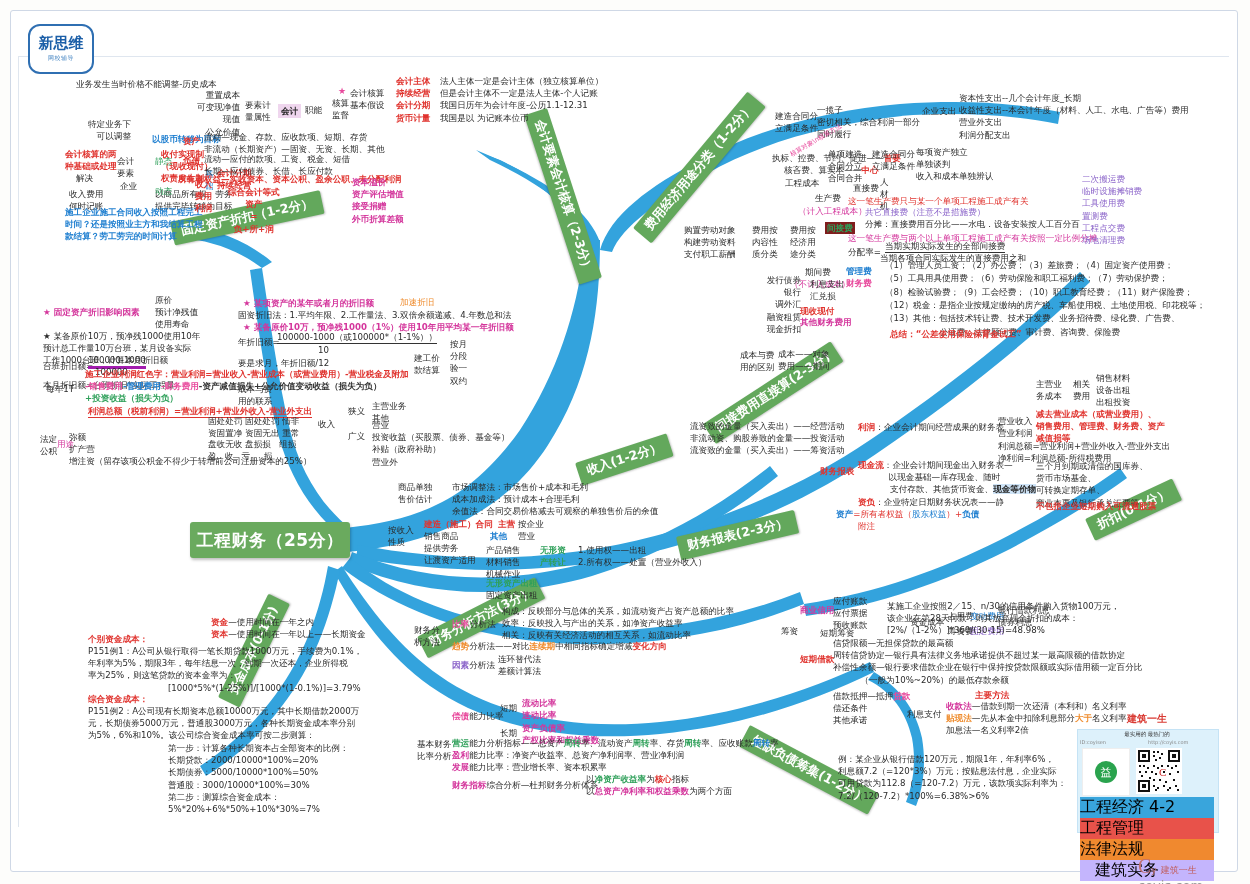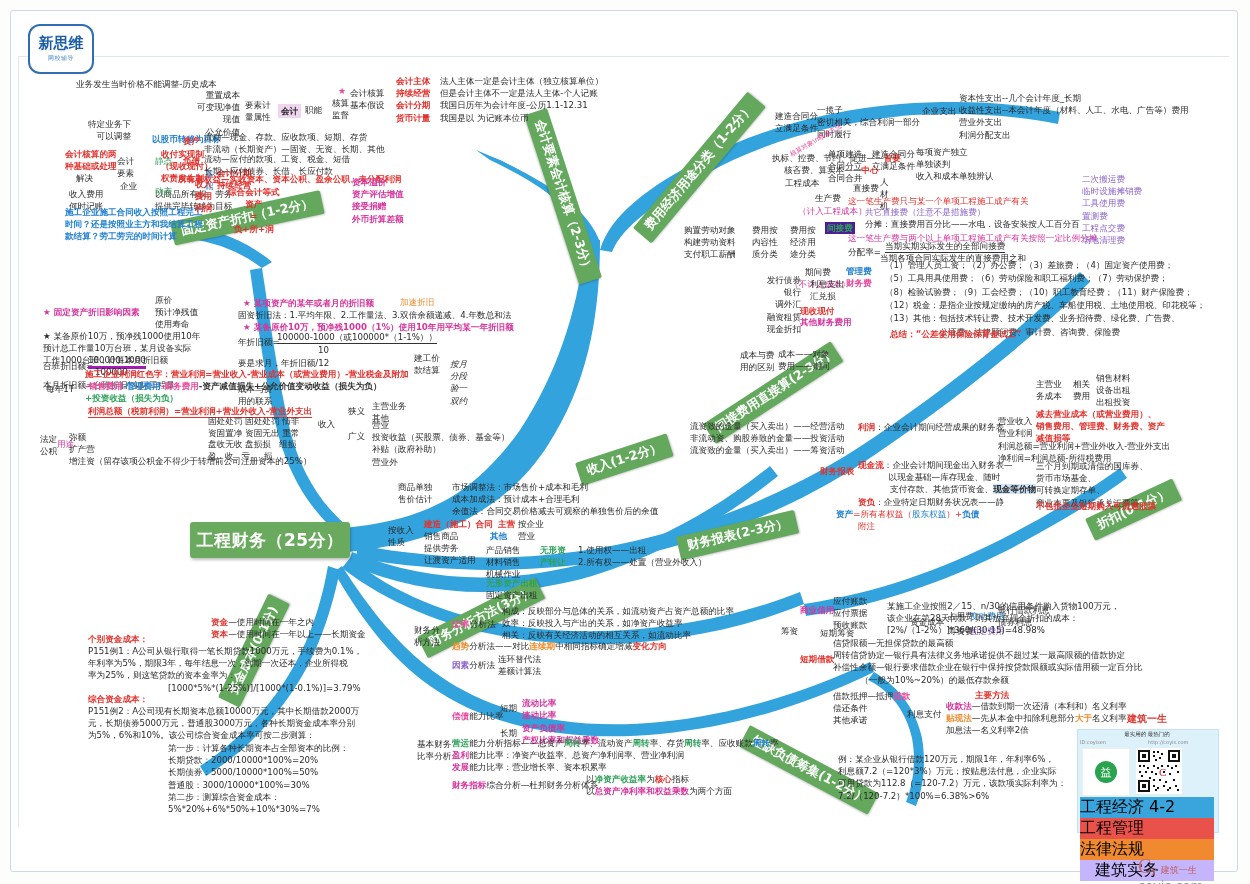--- a/index.html
+++ b/index.html
@@ -19,21 +19,21 @@
   .center-main{position:absolute;left:190px;top:522px;width:160px;height:36px;background:#6aaa5e;border-radius:3px;
       display:flex;align-items:center;justify-content:center;color:#fff;font-size:17px;font-weight:bold;letter-spacing:.5px;
       box-shadow:1px 2px 3px rgba(0,0,0,.25);}
   
   .pill{position:absolute;background:#63a85c;color:#fff;font-size:12.5px;font-weight:bold;padding:3px 9px 4px;border-radius:2px;
         white-space:nowrap;box-shadow:1px 1px 2px rgba(0,0,0,.22);}
   
   .tx{position:absolute;font-size:8.6px;line-height:1.42;color:#2a2a2a;white-space:pre;}
   .red{color:#e0332e;} .pink{color:#e8499c;} .blue{color:#1f7fd0;} .green{color:#2fa05a;}
   .org{color:#ef8b2c;} .pur{color:#8a63c9;} .mag{color:#d4369c;}
-  .hl-b{background:#cfe4f7;} .hl-p{background:#efd6ee;} .hl-g{background:#4c1d95;}
+  .hl-b{background:#cfe4f7;} .hl-p{background:#efd6ee;} .hl-g{background:#7f1d1d;}
   .b{font-weight:bold;}
   .star{color:#e8499c;font-size:9px;}
   .brandbox{position:absolute;left:1077px;top:712px;width:140px;height:20px;}
   .wm{position:absolute;left:1138px;top:855px;font-size:13px;color:#b8b8b8;}
   svg.lines{position:absolute;left:0;top:0;width:1250px;height:884px;pointer-events:none;}
 </style>
 </head>
 <body>
 
 <div id="root">
@@ -178,21 +178,21 @@
   <div class="tx" style="left:238px;top:336px;">年折旧额=</div>
   <div class="tx" style="left:277px;top:331px;border-bottom:1px solid #333;">100000-1000（或100000*（1-1%））</div>
   <div class="tx" style="left:318px;top:344px;">10</div>
   <div class="tx" style="left:238px;top:357px;">要是求月，年折旧额/12</div>
 
   <div class="tx" style="left:238px;top:383px;">成本与费
 用的联系</div>
 
   <div class="tx" style="left:414px;top:352px;">建工价
 款结算</div>
-  <div class="tx" style="left:450px;top:358px;font-style:italic;">按月
+  <div class="tx" style="left:450px;top:338px;">按月
 分段
 验一
 双约</div>
 
   <div class="tx red b" style="left:85px;top:368px;">施工企业利润红色字：营业利润=营业收入-营业成本（或营业费用）-营业税金及附加</div>
   <div class="tx b" style="left:85px;top:380px;"><span class="pink">-销售费用</span><span class="blue">-管理费用</span><span class="pink">-财务费用</span><span style="color:#333;">-资产减值损失+公允价值变动收益（损失为负）</span></div>
   <div class="tx green b" style="left:85px;top:392px;">+投资收益（损失为负）</div>
   <div class="tx" style="left:46px;top:383px;">每年1T</div>
   <div class="tx red b" style="left:88px;top:405px;border-bottom:1px solid #e0332e;">利润总额（税前利润）=营业利润+营业外收入-营业外支出</div>
   <div class="tx" style="left:208px;top:416px;line-height:1.35;">固处处罚 固处处罚 情非

